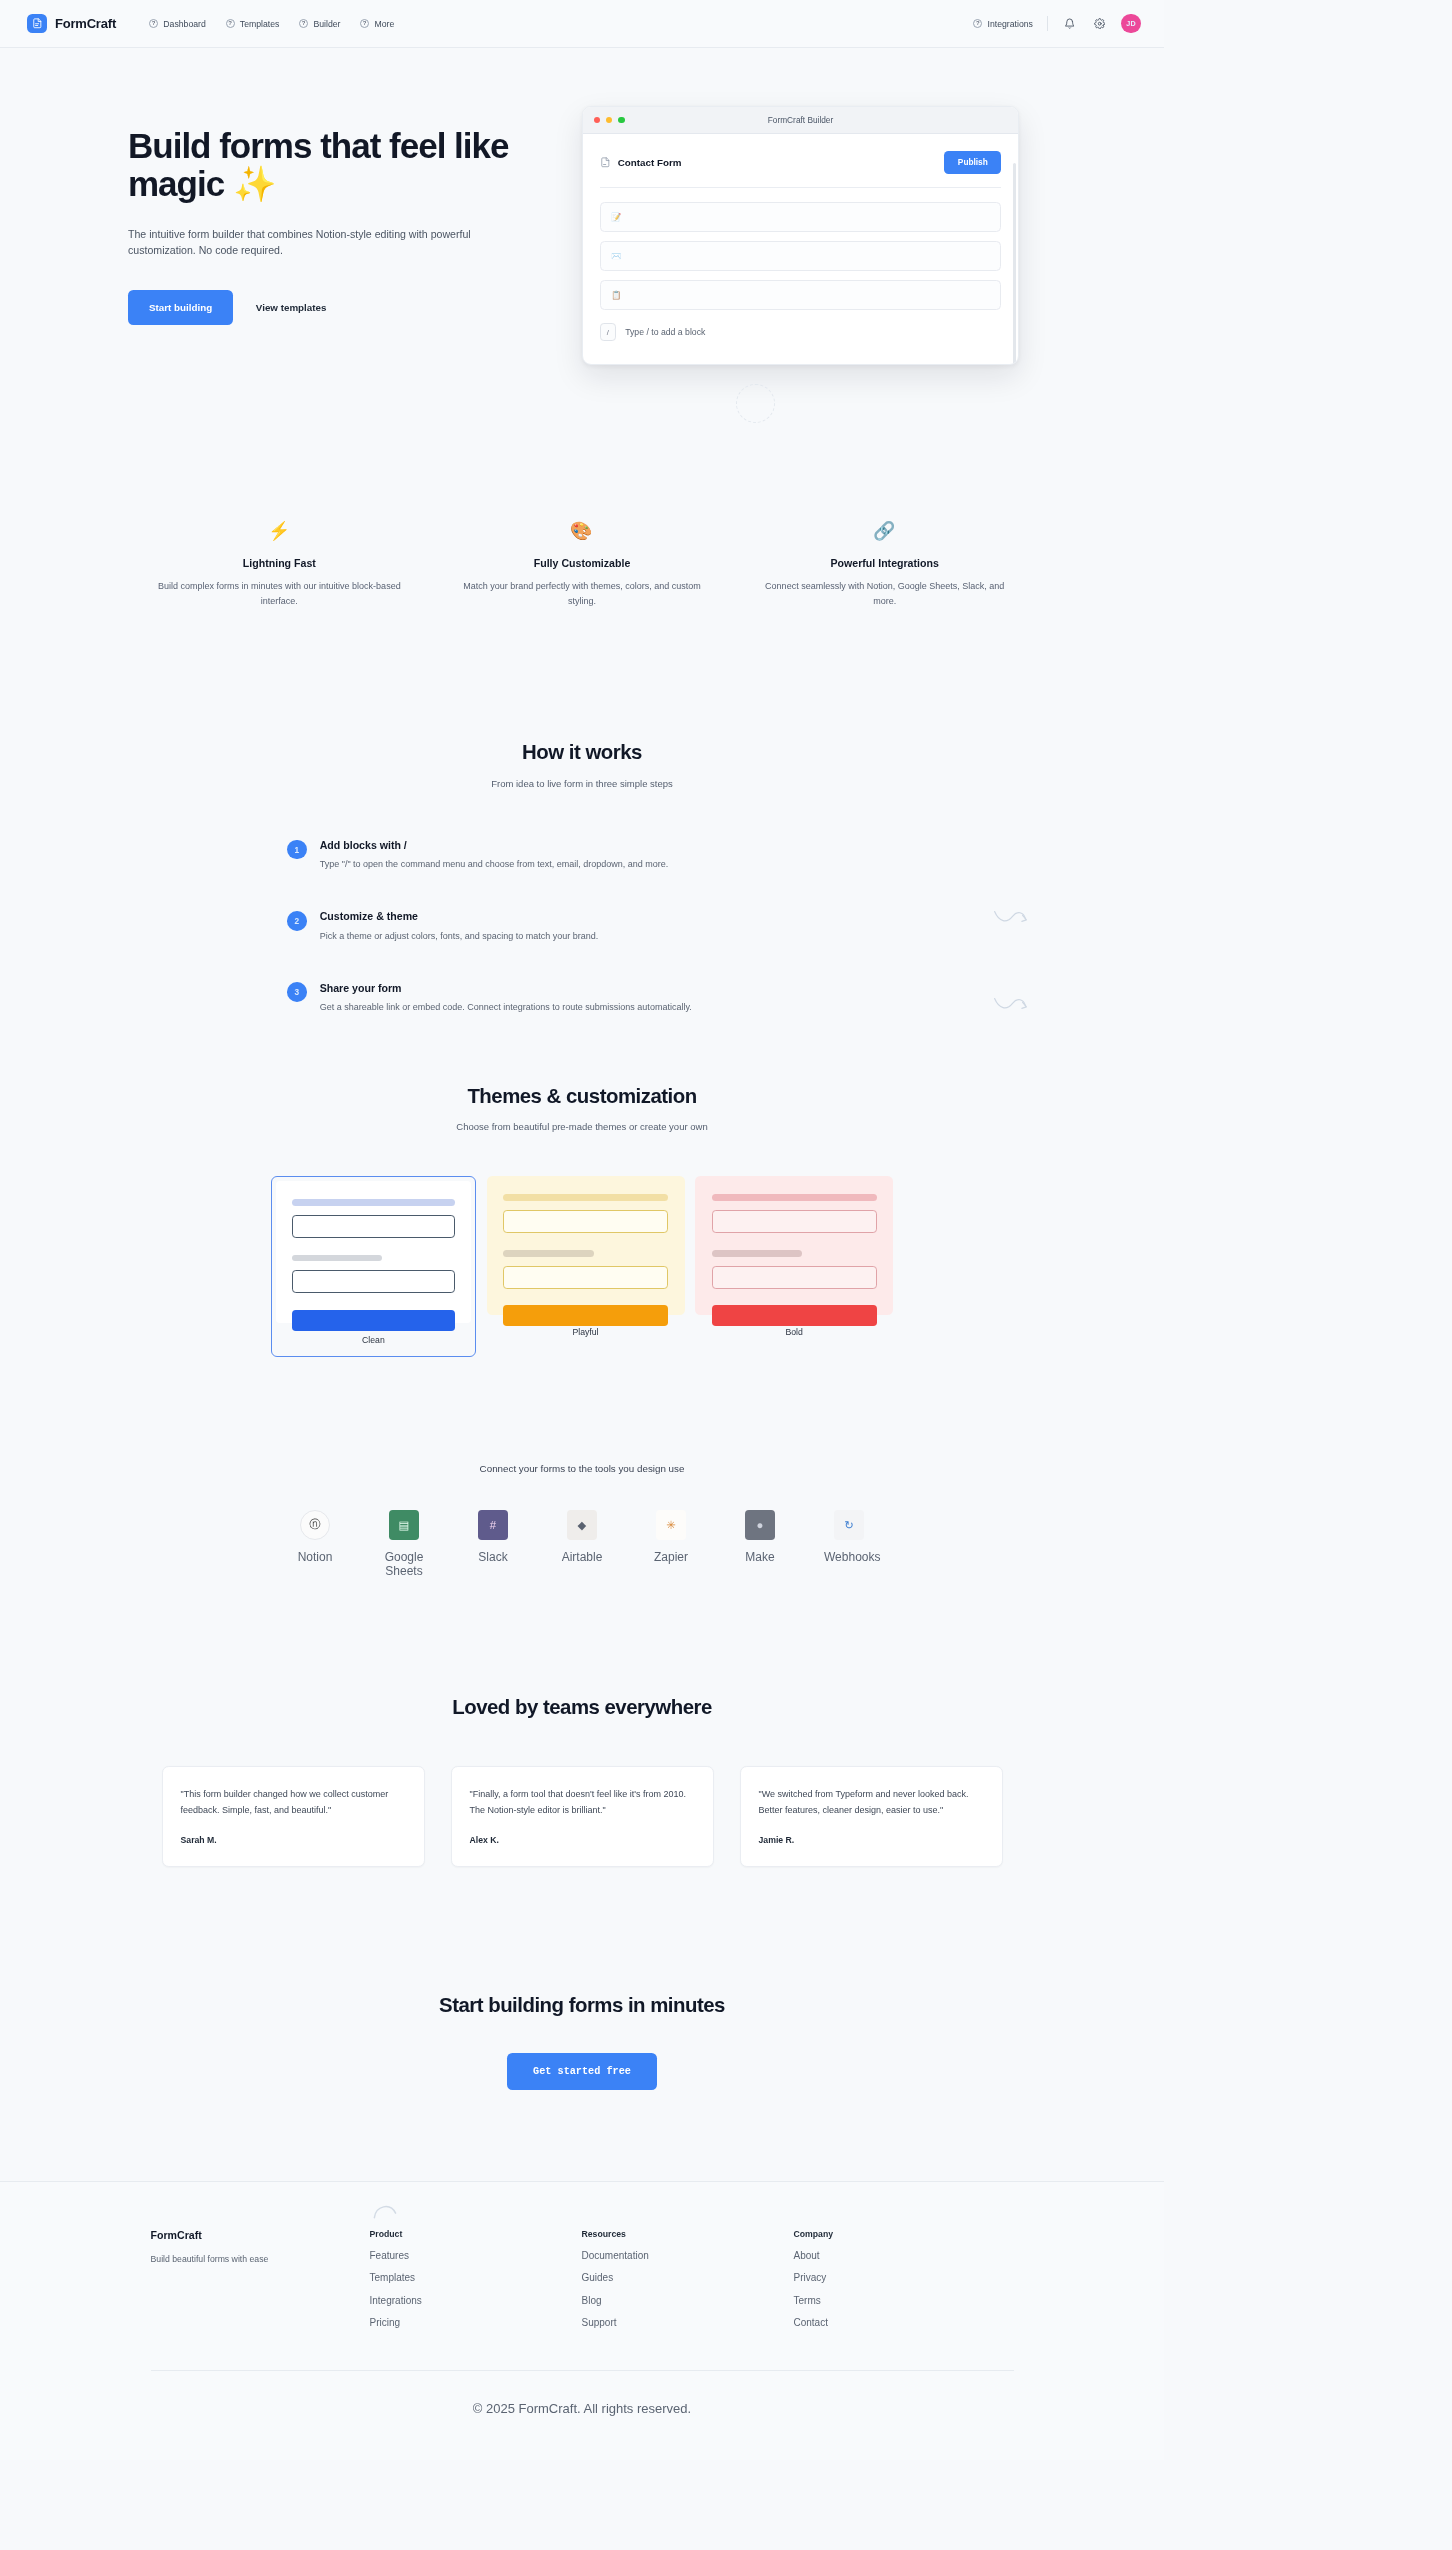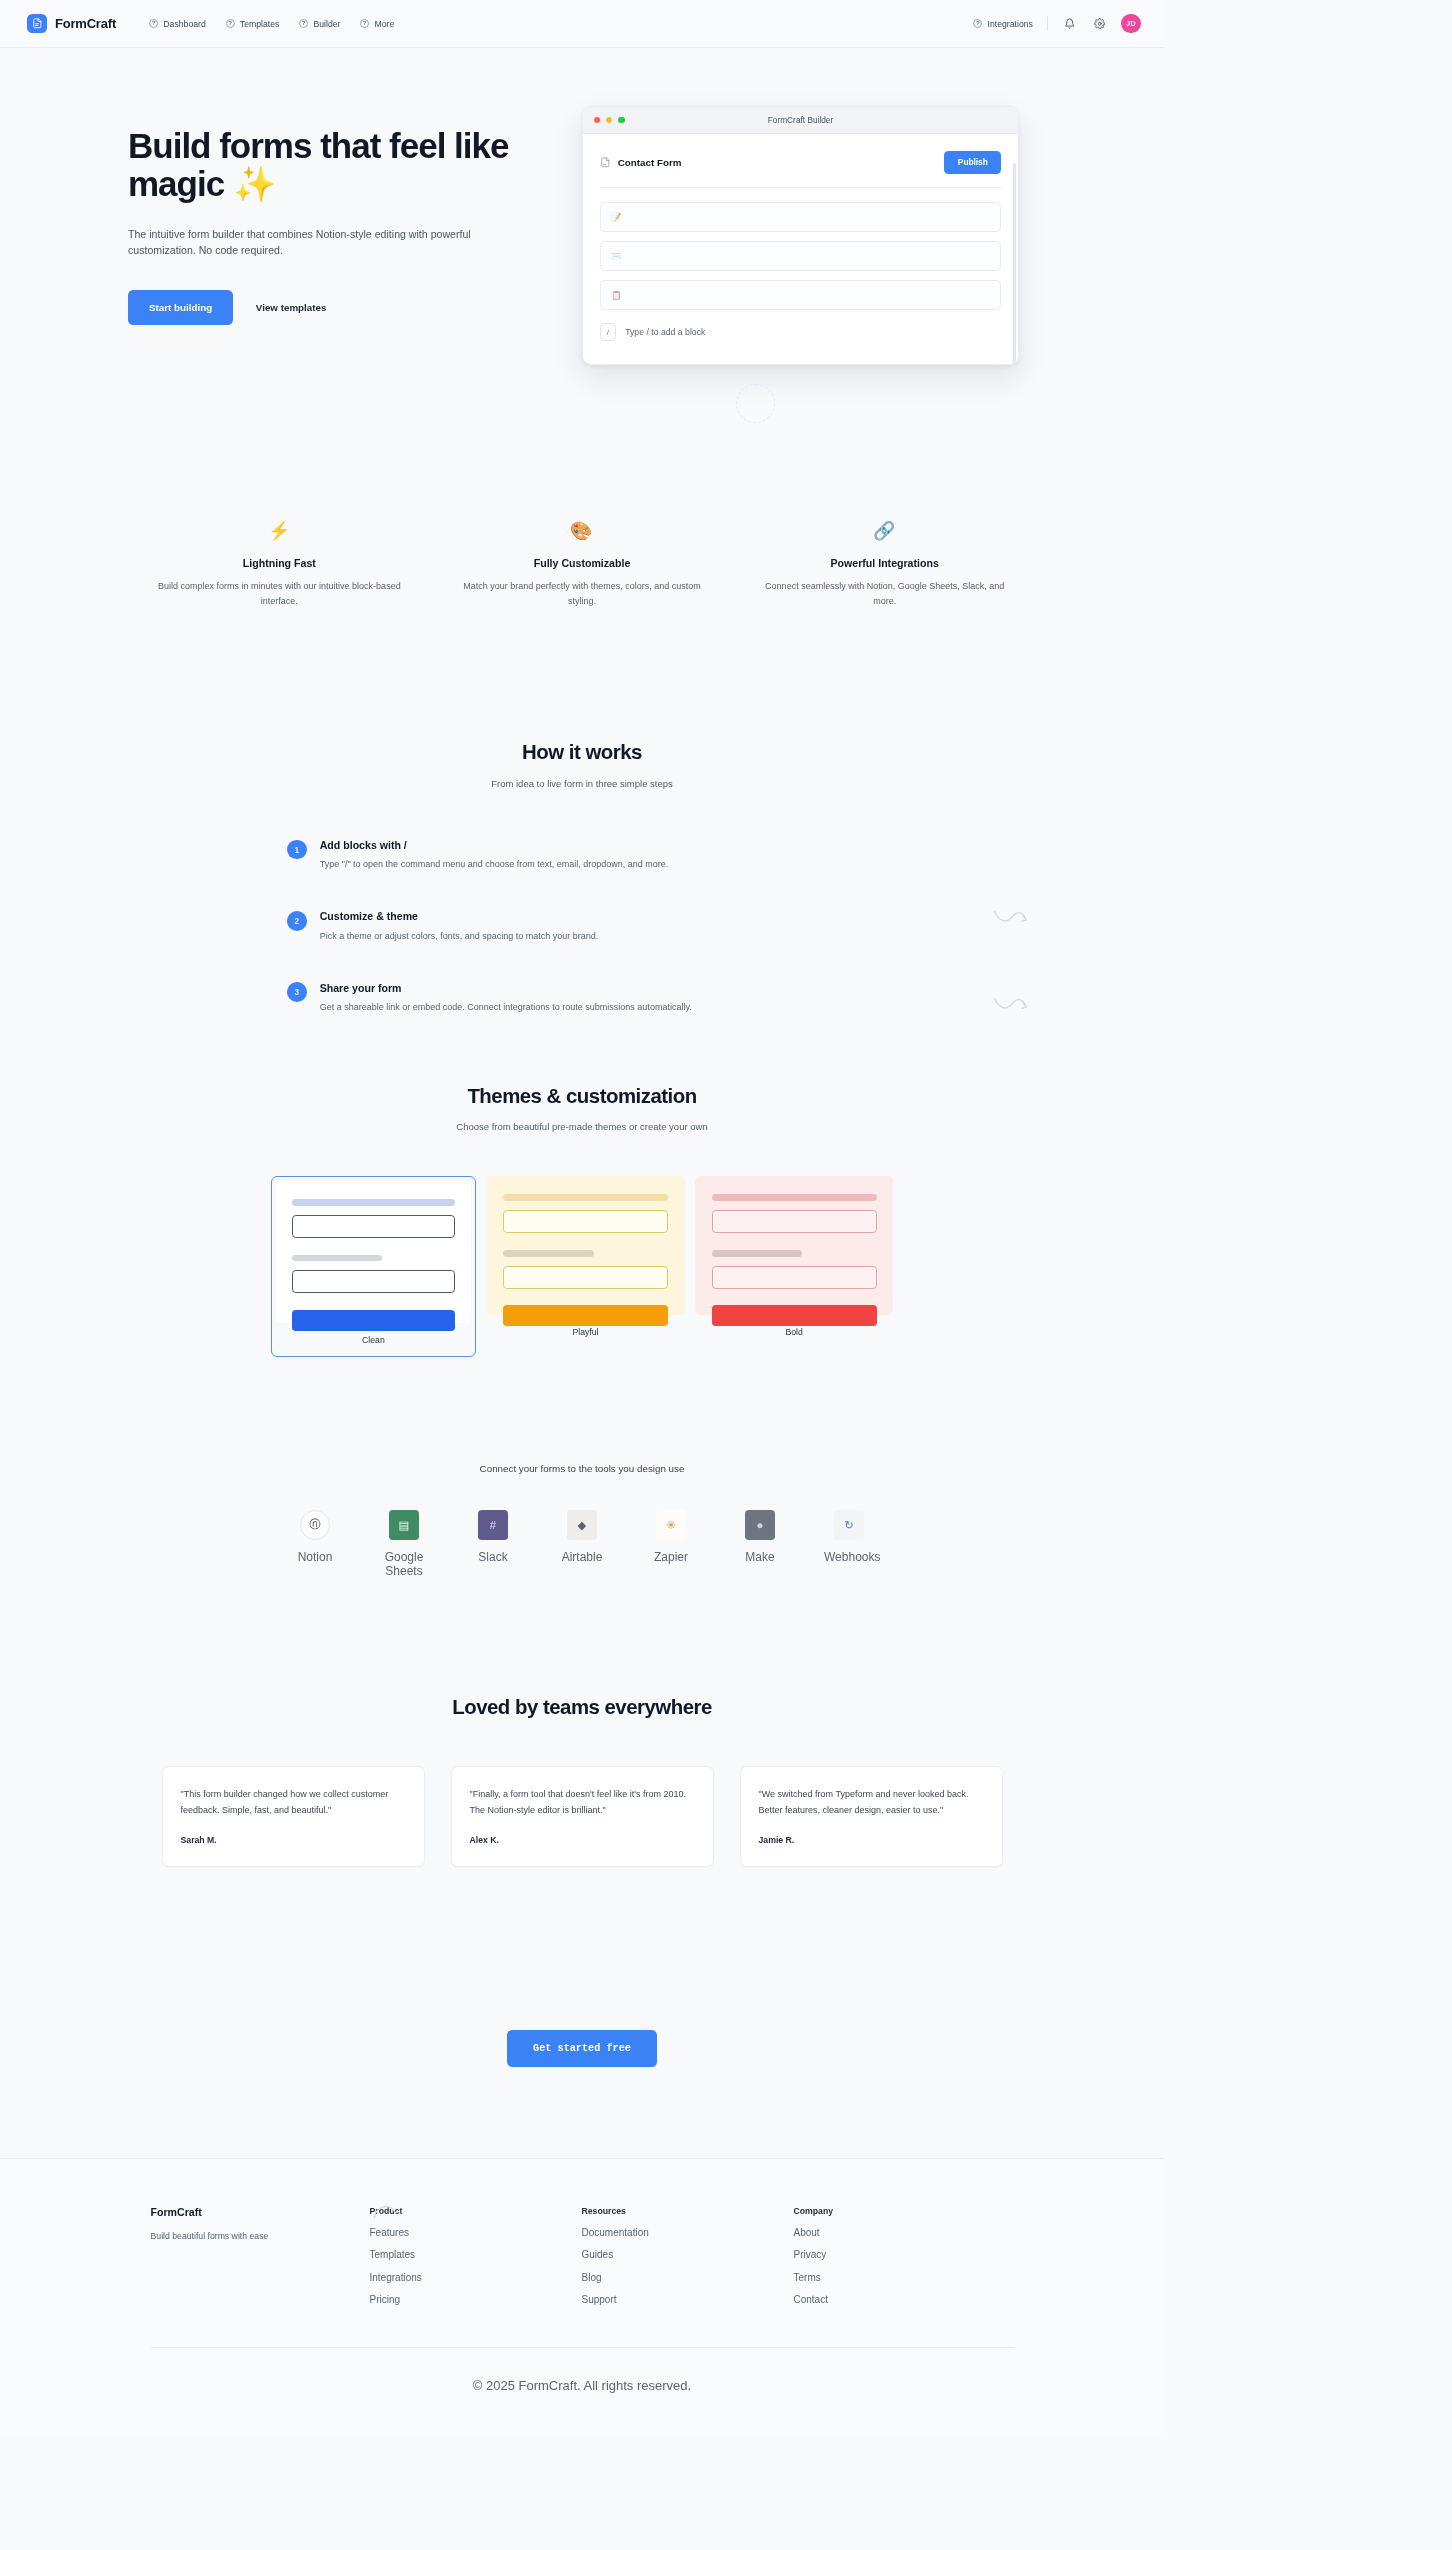--- a/index.html
+++ b/index.html
@@ -503,20 +503,21 @@
         <div class="t-author">Alex K.</div>
       </div>
       <div class="t-card">
         <div class="t-quote">"We switched from Typeform and never looked back. Better features, cleaner design, easier to use."</div>
         <div class="t-author">Jamie R.</div>
       </div>
     </div>
   </div>
 
   <div class="section cta">
+    <div class="sec-title">Start building forms in minutes</div>
     <button class="cta-btn">Get started free</button>
   </div>
 
   <div class="footer">
     <div class="footer-inner">
       <div class="f-brand">
         <div class="f-brand-name">FormCraft</div>
         <div class="f-brand-tag">Build beautiful forms with ease</div>
       </div>
 

